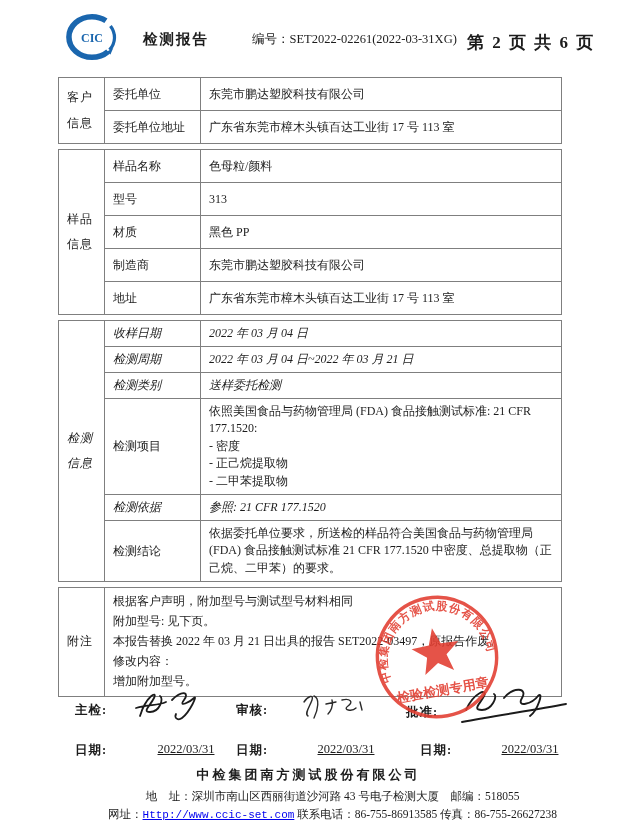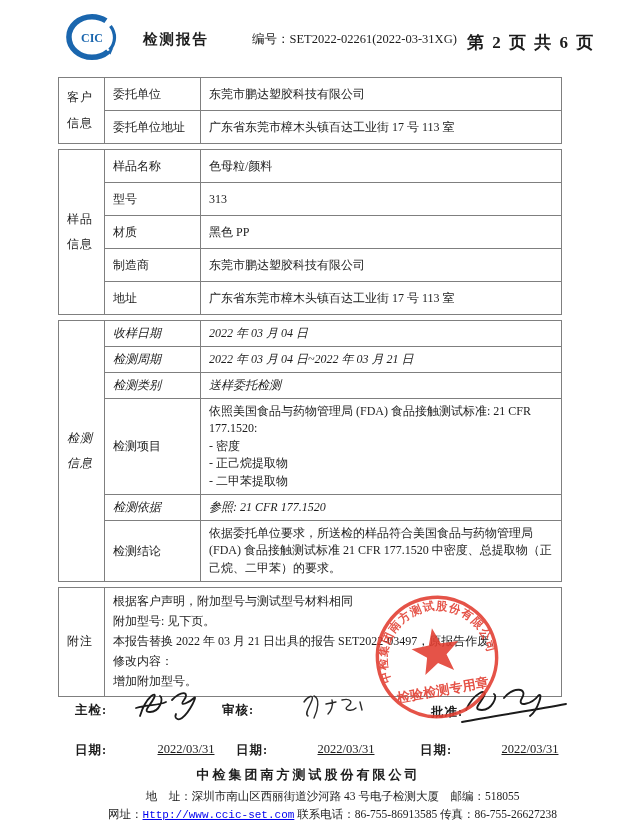--- a/index.html
+++ b/index.html
@@ -164,26 +164,26 @@
     </tbody>
       </table>
   </div>
 
   <div class="sig-area">
     <span class="sig-label" style="left:17px;top:14px;">主检:</span>
     <svg class="sig-svg" style="left:66px;top:-4px;" width="100" height="48" viewBox="0 0 100 48">
       <path d="M16,32 C22,12 34,6 30,14 C26,22 18,28 26,28 C36,28 40,14 36,12 M12,24 C24,20 34,22 42,18" fill="none" stroke="#1b1b1b" stroke-width="1.8" stroke-linecap="round"></path>
       <path d="M48,16 C58,6 66,8 60,16 C54,24 66,18 70,14 C74,10 66,28 58,34 C54,37 50,34 52,30" fill="none" stroke="#1b1b1b" stroke-width="1.8" stroke-linecap="round"></path>
     </svg>
-    <span class="sig-label" style="left:164px;top:14px;">审核:</span>
+    <span class="sig-label" style="left:178px;top:14px;">审核:</span>
     <svg class="sig-svg" style="left:232px;top:0px;" width="86" height="40" viewBox="0 0 86 40">
       <path d="M14,14 C18,8 24,6 22,12 C20,18 14,26 18,28 M24,8 C30,10 28,22 24,30" fill="none" stroke="#2a2a2a" stroke-width="1.4" stroke-linecap="round"></path>
       <path d="M36,16 L46,14 M42,12 C44,18 40,24 38,26 M52,12 C60,10 64,14 58,18 C52,22 62,24 66,20 M70,14 L72,22" fill="none" stroke="#2a2a2a" stroke-width="1.4" stroke-linecap="round"></path>
     </svg>
-    <span class="sig-label" style="left:373px;top:16px;">批准:</span>
+    <span class="sig-label" style="left:348px;top:16px;">批准:</span>
     <svg class="sig-svg" style="left:396px;top:-8px;" width="118" height="52" viewBox="0 0 118 52">
       <path d="M12,30 C20,12 34,8 30,16 C26,24 18,30 28,30 C38,30 44,16 40,14" fill="none" stroke="#1b1b1b" stroke-width="1.9" stroke-linecap="round"></path>
       <path d="M50,18 C60,6 74,8 68,18 C62,28 78,24 84,16 C90,10 84,30 76,36" fill="none" stroke="#1b1b1b" stroke-width="1.9" stroke-linecap="round"></path>
       <path d="M8,42 C40,36 80,30 112,24" fill="none" stroke="#1b1b1b" stroke-width="1.9" stroke-linecap="round"></path>
     </svg>
 
     <span class="sig-label" style="left:17px;top:54px;">日期:</span>
     <span class="sig-date-val" style="left:78px;top:54px;">2022/03/31</span>
     <span class="sig-label" style="left:178px;top:54px;">日期:</span>
     <span class="sig-date-val" style="left:238px;top:54px;">2022/03/31</span>

